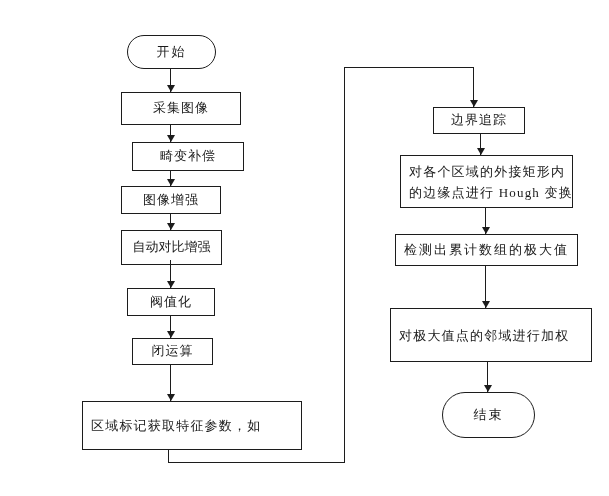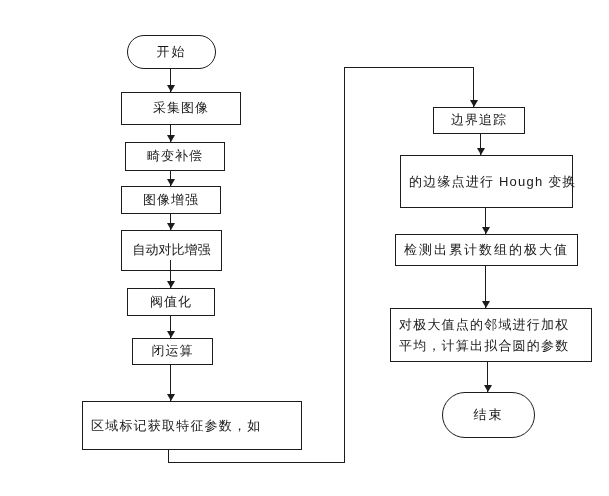--- a/index.html
+++ b/index.html
@@ -1,20 +1,20 @@
 <!DOCTYPE html>
 <html><head>
 <meta charset="utf-8">
 <style>
   html,body { margin:0; padding:0; background:#ffffff; }
   .canvas {
     position:relative;
     width:609px; height:496px;
     background:#ffffff;
-    font-family:Liberation Sans, sans-serif;
+    font-family:Liberation Serif, serif;
     color:#1a1a1a;
     overflow:hidden;
   }
   .node {
     position:absolute;
     box-sizing:border-box;
     border:1.6px solid #1c1c1c;
     background:#ffffff;
     display:flex;
     flex-direction:column;
@@ -48,59 +48,59 @@
 <div class="canvas">
 
   <div class="node terminator ls2" style="left:127px;top:35px;width:89px;height:34px">
     <span>开始</span>
   </div>
 
   <div class="node ls1" style="left:121px;top:92px;width:120px;height:33px">
     <span>采集图像</span>
   </div>
 
-  <div class="node ls1" style="left:125px;top:142px;width:100px;height:29px">
+  <div class="node ls1" style="left:132px;top:142px;width:112px;height:29px">
     <span>畸变补偿</span>
   </div>
 
   <div class="node ls1" style="left:121px;top:186px;width:100px;height:28px">
     <span>图像增强</span>
   </div>
 
-  <div class="node" style="left:121px;top:230px;width:101px;height:41px">
+  <div class="node" style="left:121px;top:230px;width:101px;height:35px">
     <span>自动对比增强</span>
   </div>
 
   <div class="node ls1" style="left:127px;top:288px;width:88px;height:28px">
     <span>阀值化</span>
   </div>
 
   <div class="node ls1" style="left:132px;top:338px;width:81px;height:27px">
     <span>闭运算</span>
   </div>
 
   <div class="node multiline" style="left:82px;top:401px;width:220px;height:49px">
     <span class="line">区域标记获取特征参数，如</span>
   </div>
 
   <div class="node ls1" style="left:433px;top:107px;width:92px;height:27px">
     <span>边界追踪</span>
   </div>
 
   <div class="node multiline" style="left:400px;top:155px;width:173px;height:53px">
+    <span class="line">对各个区域的外接矩形内</span>
     <span class="line">的边缘点进行 Hough 变换</span>
   </div>
 
   <div class="node ls2" style="left:395px;top:234px;width:183px;height:32px">
     <span>检测出累计数组的极大值</span>
   </div>
 
   <div class="node multiline" style="left:390px;top:308px;width:202px;height:54px">
     <span class="line">对极大值点的邻域进行加权</span>
-    <span class="line">平均，计算出拟合圆的参数</span>
   </div>
 
   <div class="node terminator ls2" style="left:442px;top:392px;width:93px;height:46px">
     <span>结束</span>
   </div>
 
   <div class="vline arrow" style="left:170px;top:69px;height:23px"></div>
   <div class="vline arrow" style="left:170px;top:125px;height:17px"></div>
   <div class="vline arrow" style="left:170px;top:171px;height:15px"></div>
   <div class="vline arrow" style="left:170px;top:214px;height:16px"></div>

